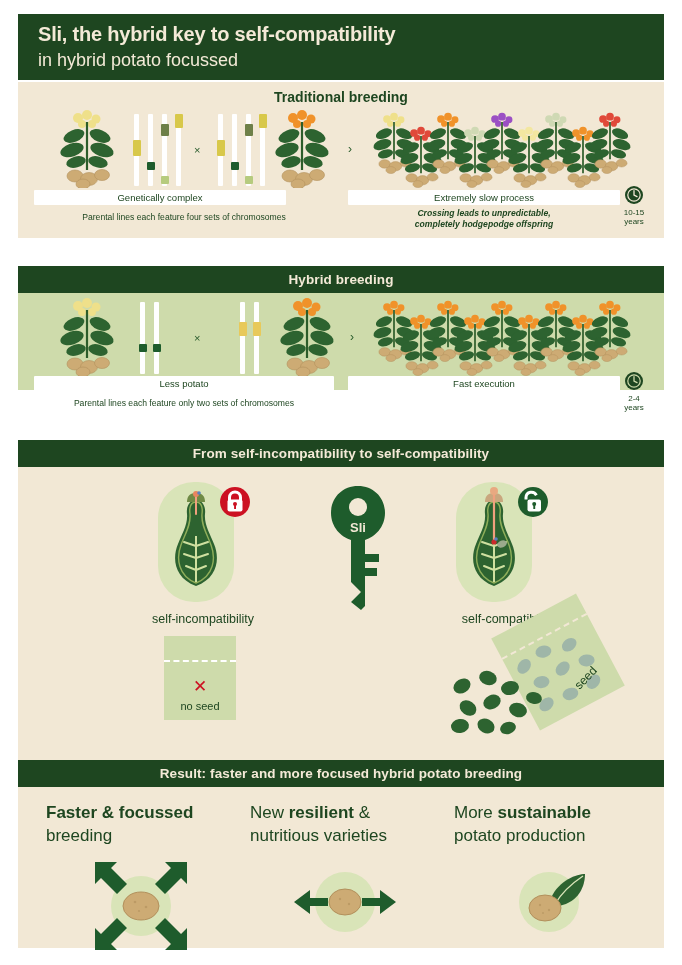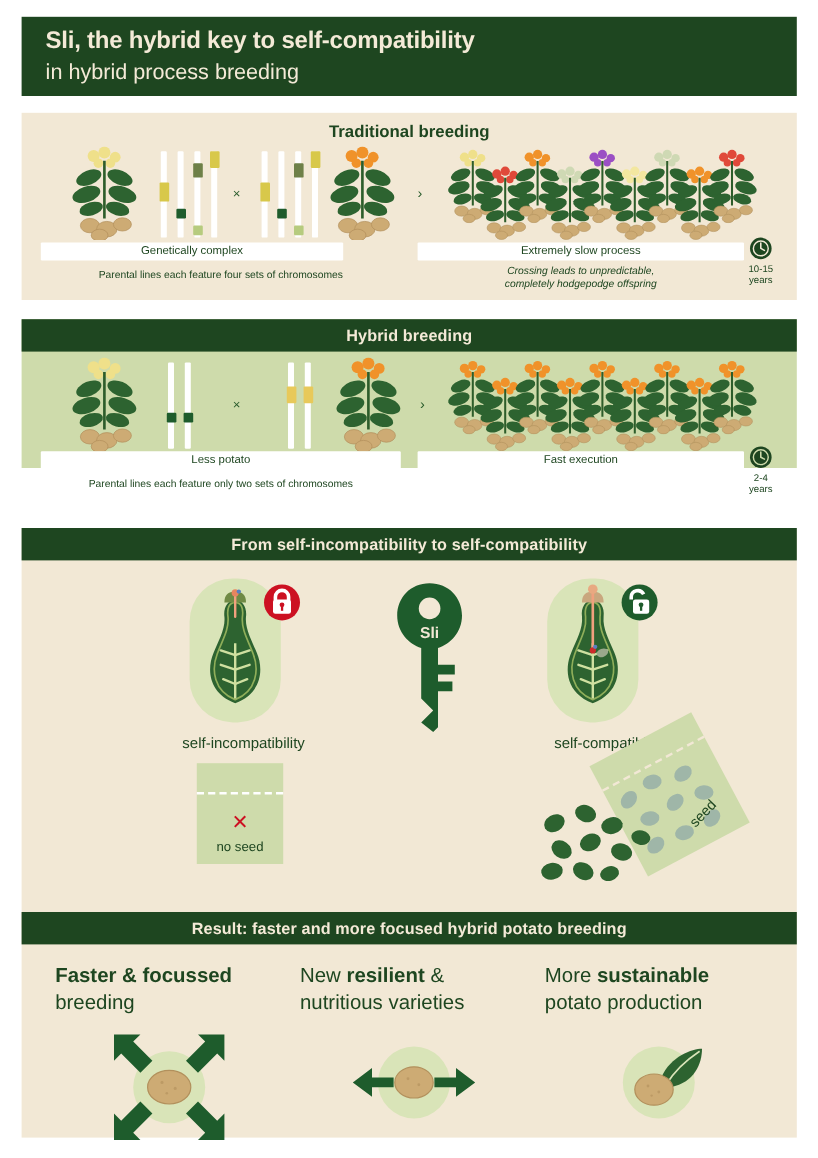--- a/index.html
+++ b/index.html
@@ -7,39 +7,39 @@
   .panel{position:absolute;left:18px;width:646px;background:#f2e8d5;}
   .bar{background:#1e4620;color:#f4ead7;text-align:center;font-size:13.5px;font-weight:600;padding:6px 0;letter-spacing:.1px;}
   
   #title-panel{position:absolute;left:18px;top:14px;width:646px;height:66px;background:#1e4620;}
   #title-panel .t1{position:absolute;left:20px;top:9px;font-size:20px;font-weight:700;color:#f4ead7;letter-spacing:-.2px;}
   #title-panel .t2{position:absolute;left:20px;top:36px;font-size:18px;font-weight:400;color:#f4ead7;}
   
   .sec-title{text-align:center;font-size:14px;font-weight:600;color:#1e4620;padding-top:7px;}
   .whitebar{background:#ffffff;height:15px;border-radius:1px;display:flex;align-items:center;justify-content:center;font-size:9.5px;color:#1e4620;}
   .cap{font-size:8.6px;text-align:center;color:#1e4620;line-height:1.25;}
-  .cap.ital{font-style:italic;}
+  .cap.ital{font-style:italic;font-weight:bold;}
   .xmark{font-size:11px;color:#2a5c2c;}
   .chev{font-size:12px;color:#2a5c2c;}
   .chrom{width:5px;background:#ffffff;position:relative;border-radius:1px;}
   .chrom .band{position:absolute;left:-1.5px;width:8px;border-radius:1px;}
   .clocklbl{font-size:8px;text-align:center;line-height:1.15;color:#1e4620;}
   .res-h{font-size:17px;text-align:left;line-height:1.35;color:#1e4620;}
   .res-h b{font-weight:700;}
   .lbl-big{font-size:12.5px;text-align:center;color:#1e4620;}
 </style>
 </head>
 <body>
 
 <div id="title-panel">
   <div class="t1">Sli, the hybrid key to self-compatibility</div>
-  <div class="t2">in hybrid process breeding</div>
+  <div class="t2">in hybrid potato focussed</div>
 </div>
 
-<div class="panel" id="trad-panel" style="top:94px;height:156px;">
+<div class="panel" id="trad-panel" style="top:82px;height:156px;">
   <div class="sec-title">Traditional breeding</div>
 
   <div style="position:absolute;left:38px;top:28px;width:62px;height:78px;">
     <svg viewBox="0 0 62 78" width="62" height="78">
       <g fill="#efe08a">
           <circle cx="22" cy="8" r="5"></circle>
           <circle cx="31" cy="5" r="5"></circle>
           <circle cx="40" cy="9" r="4.5"></circle>
           <circle cx="26" cy="14" r="4"></circle>
           <circle cx="36" cy="14" r="4"></circle>

